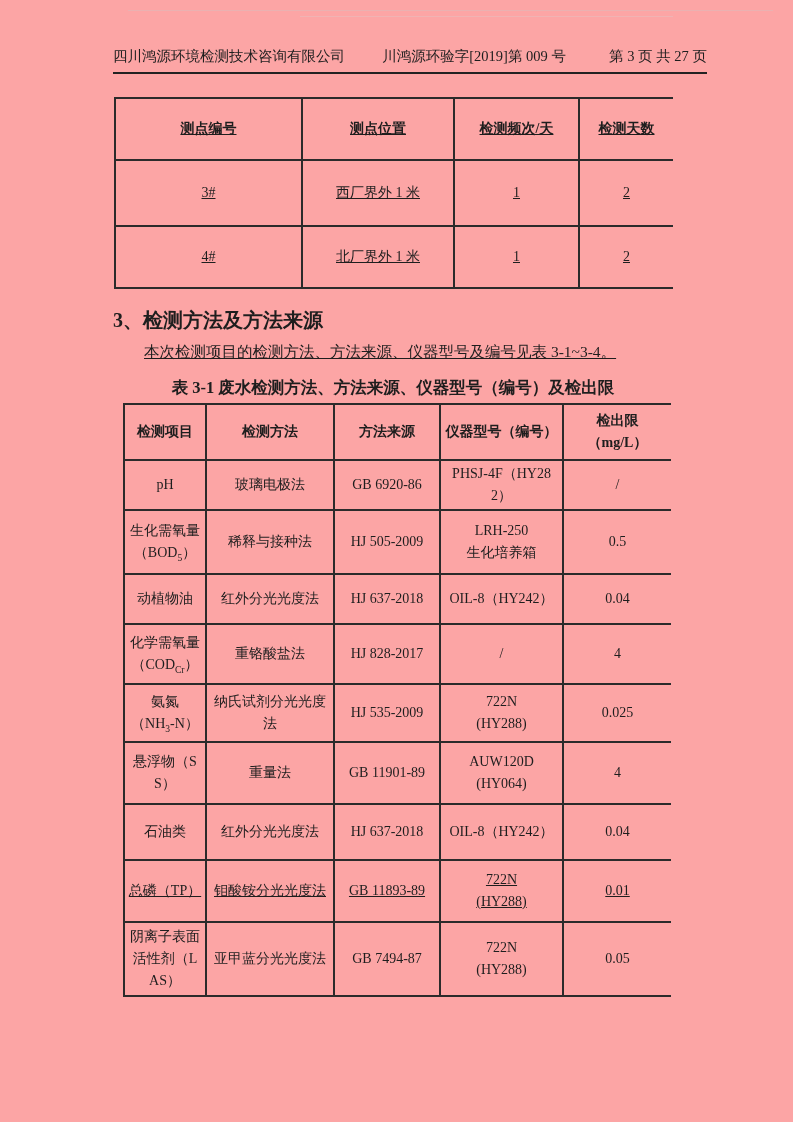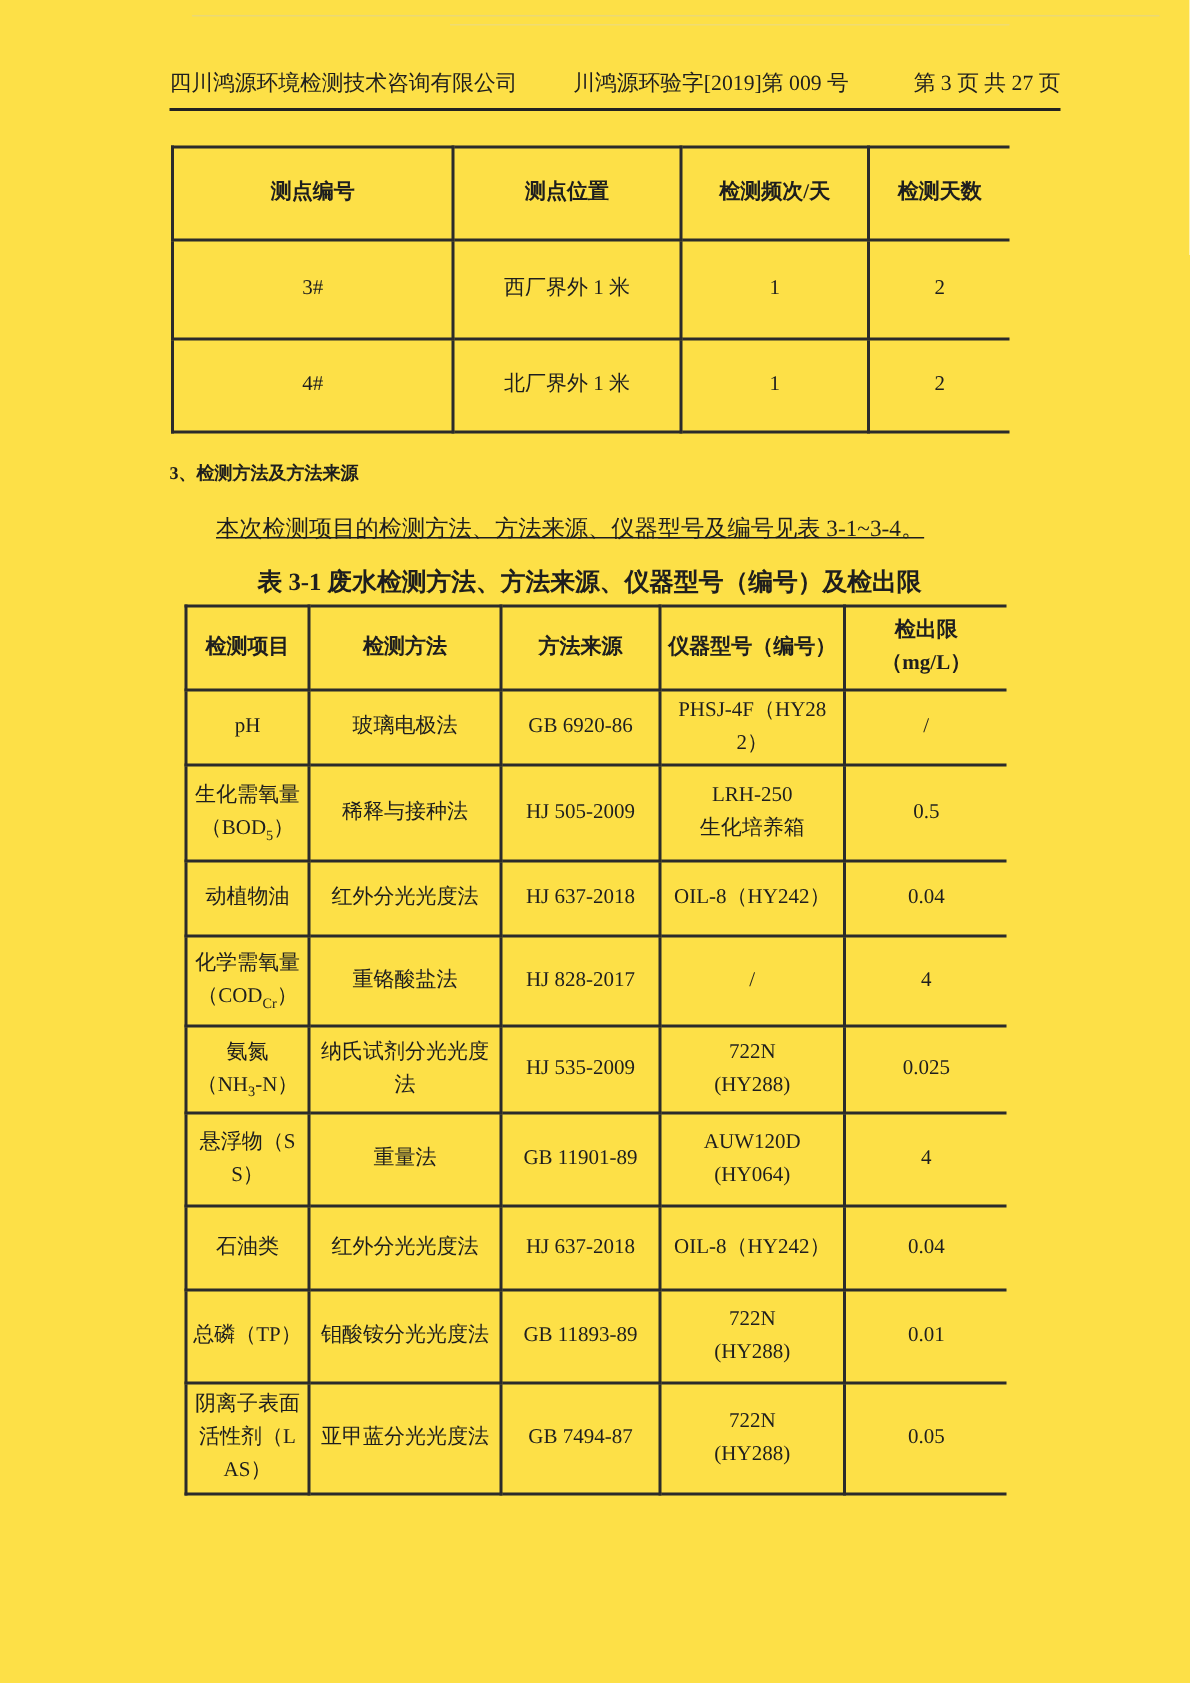--- a/index.html
+++ b/index.html
@@ -1,19 +1,19 @@
 <!DOCTYPE html>
 <html><head>
 <meta charset="utf-8">
 <style>
   html,body { margin:0; padding:0; background:#ffffff; }
   .page {
     position:relative;
     width:793px; height:1122px;
-    background:#fde047;
+    background:#fca5a5;
     font-family:"Liberation Serif","DejaVu Serif",serif;
     color:#1e1e1e;
     overflow:hidden;
   }
   .scan-artifact {
     position:absolute; left:128px; right:20px; top:10px; height:1px;
     background:#c9c9c9; opacity:.35;
   }
   .scan-artifact2 {
     position:absolute; left:300px; right:120px; top:16px; height:1px;
@@ -32,48 +32,48 @@
     border:2px solid #2b2b2b;
     text-align:center; vertical-align:middle;
     padding:2px 3px;
     font-size:14px; line-height:1.55;
     font-weight:normal; word-break:break-all;
   }
   th { font-weight:bold; }
   th:last-child, td:last-child { border-right:none; }
   sub { font-size:68%; line-height:0; }
 
-  #points-table { position:absolute; left:114px; top:97px; width:558px; }
+  #points-table { position:absolute; left:114px; top:97px; width:558px;text-decoration:underline; }
   #points-table thead tr { height:62px; }
   #points-table tbody tr:nth-child(1) { height:66px; }
   #points-table tbody tr:nth-child(2) { height:62px; }
 
   .section-heading {
     position:absolute; left:113px; top:307px;
-    font-size:12px; font-weight:bold;
+    font-size:20px; font-weight:bold;
   }
   .intro-paragraph {
     position:absolute; left:113px; top:342px; width:560px;
     font-size:15.5px; text-indent:2em;text-decoration:underline;
   }
   .table-title {
     position:absolute; left:113px; top:377px; width:560px;
     text-align:center; font-size:16.5px; font-weight:bold;
   }
 
   #methods-table { position:absolute; left:123px; top:403px; width:547px; }
   #methods-table thead tr { height:56px; }
   #methods-table tbody tr:nth-child(1) { height:50px;font-family:Liberation Serif, serif; }
   #methods-table tbody tr:nth-child(2) { height:64px; }
   #methods-table tbody tr:nth-child(3) { height:50px; }
   #methods-table tbody tr:nth-child(4) { height:60px; }
   #methods-table tbody tr:nth-child(5) { height:58px; }
   #methods-table tbody tr:nth-child(6) { height:62px; }
   #methods-table tbody tr:nth-child(7) { height:56px; }
-  #methods-table tbody tr:nth-child(8) { height:62px; }
+  #methods-table tbody tr:nth-child(8) { height:62px;text-decoration:underline; }
   #methods-table tbody tr:nth-child(9) { height:74px; }
 </style>
 </head>
 <body>
 
 <div class="page">
 
   <div class="scan-artifact"></div>
   <div class="scan-artifact2"></div>
 

